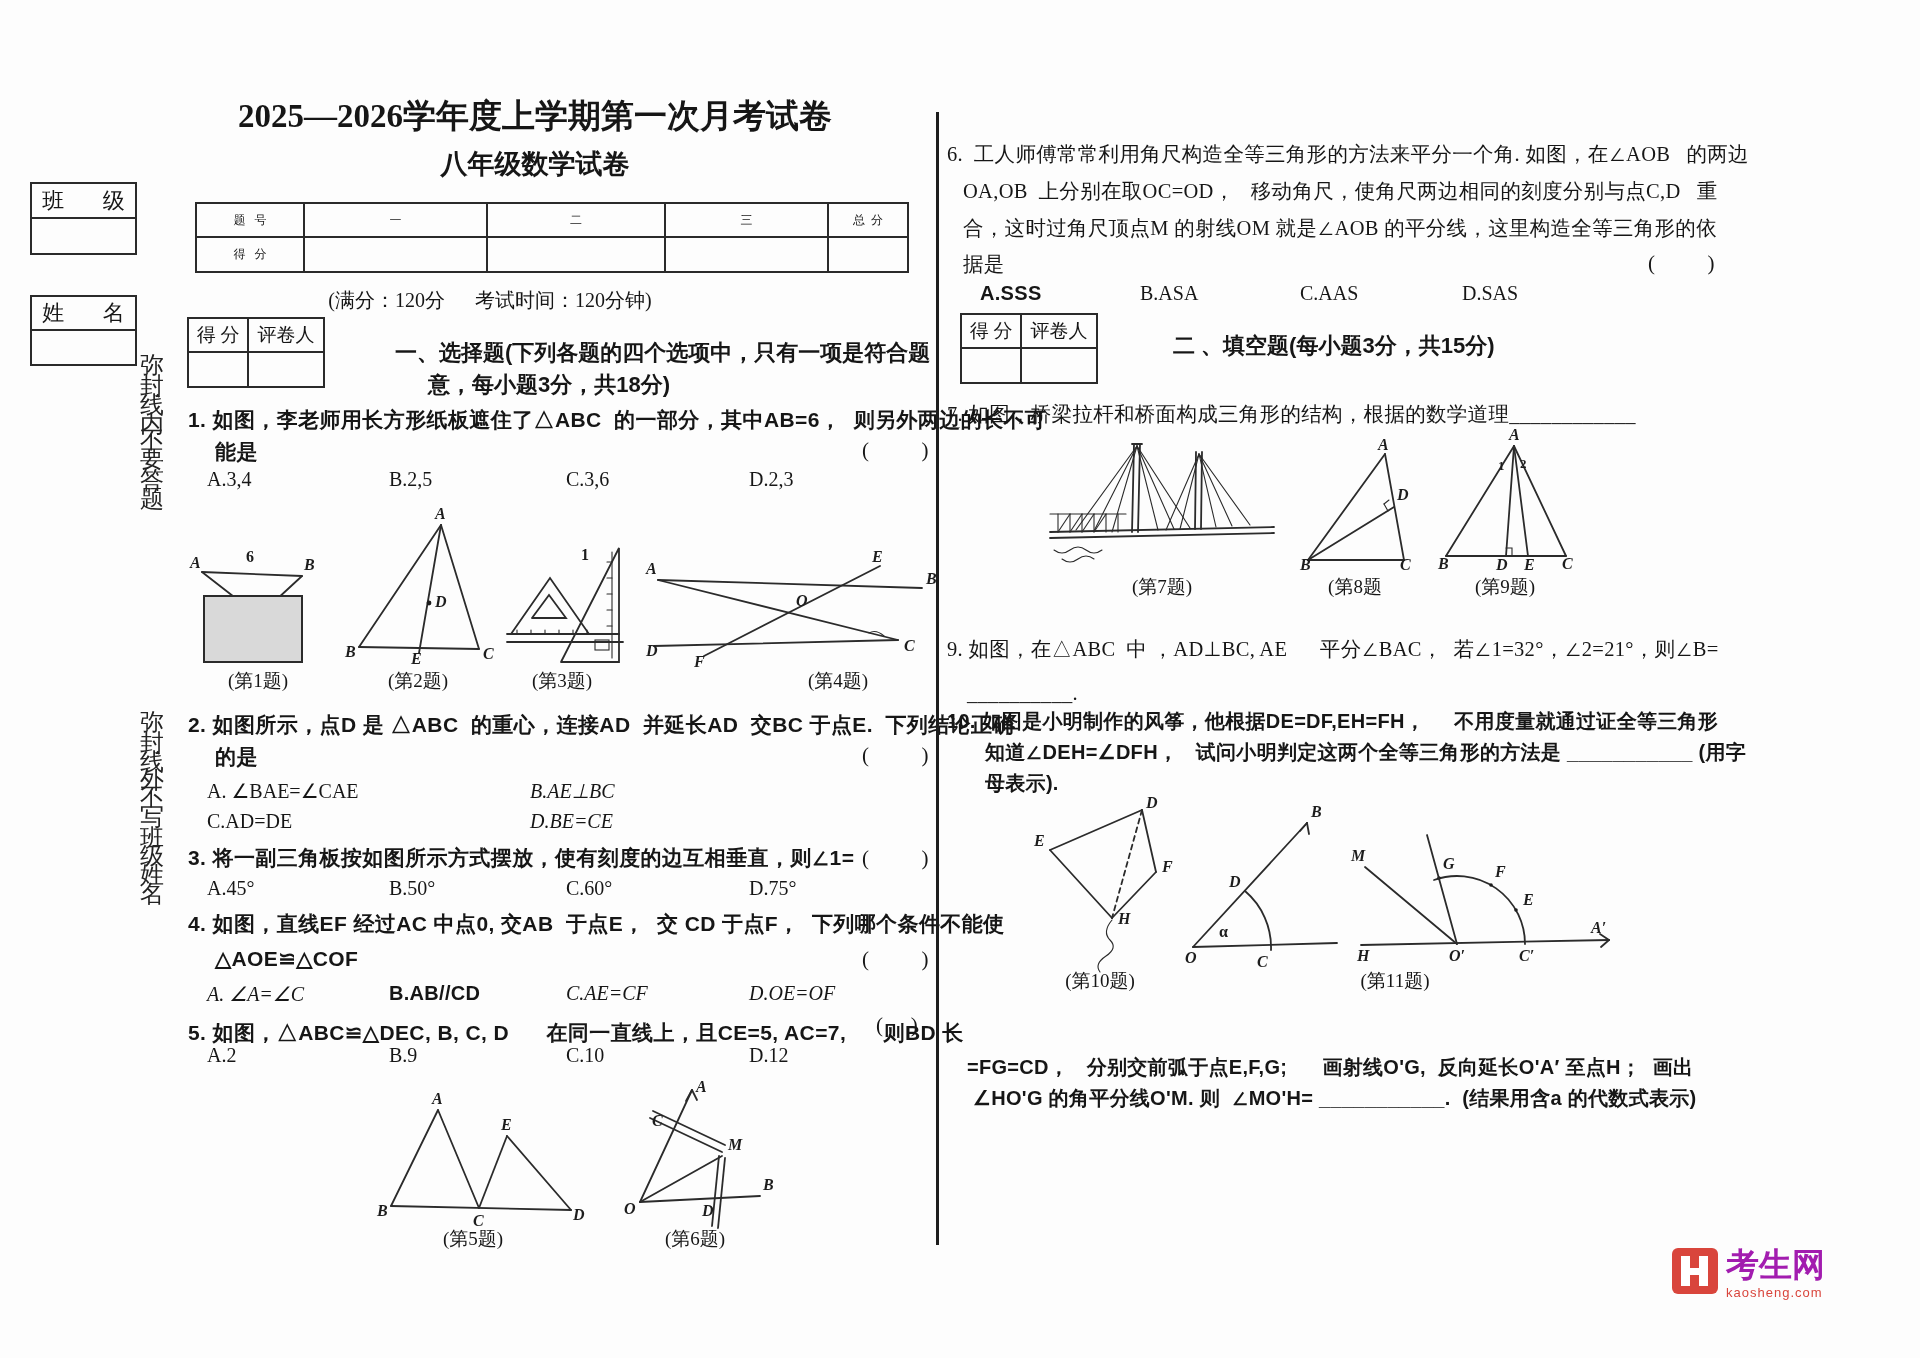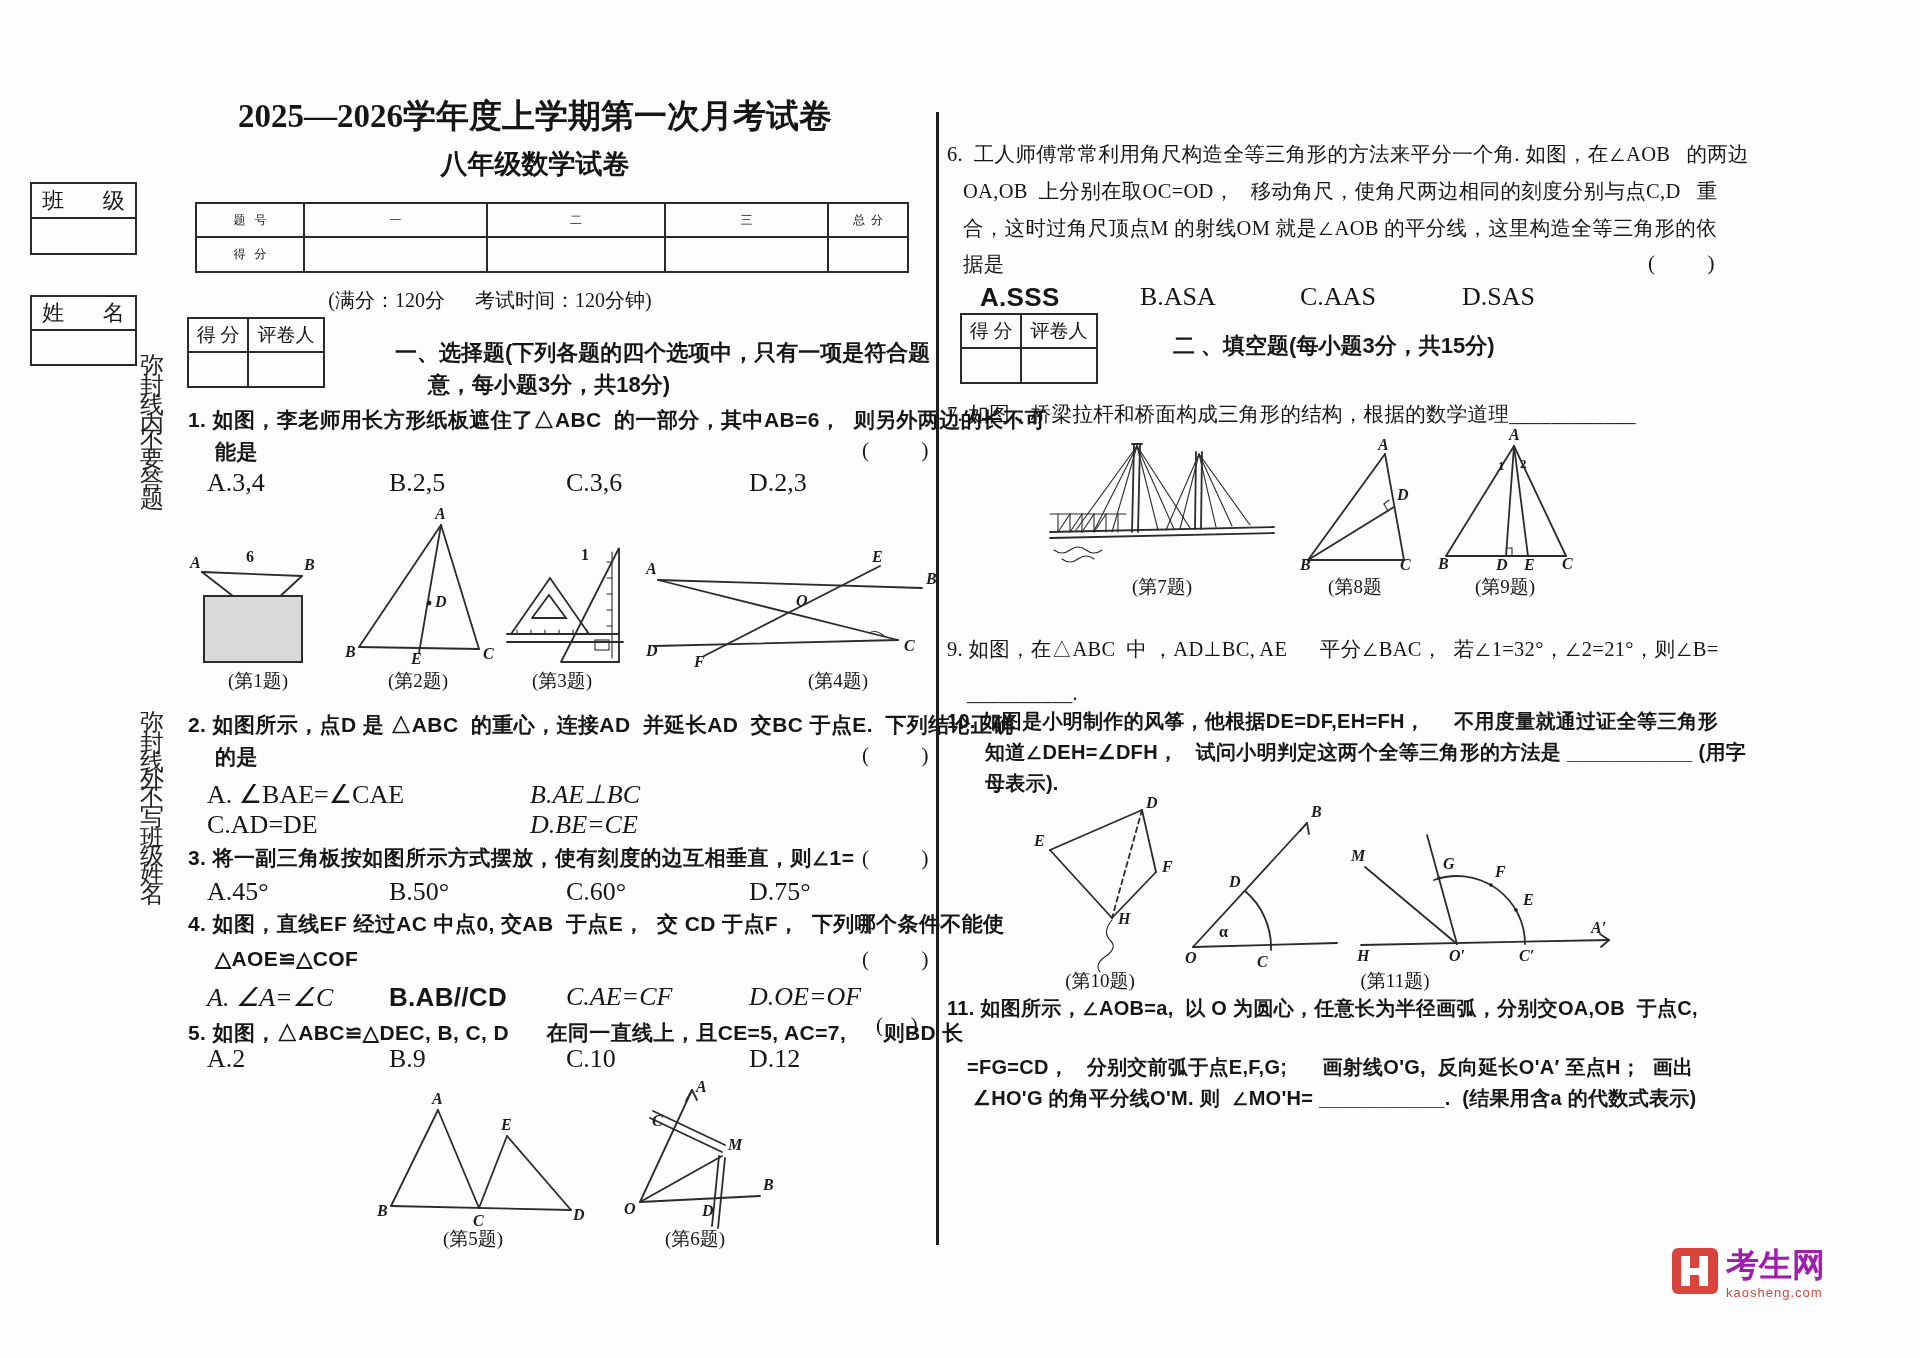--- a/index.html
+++ b/index.html
@@ -2,21 +2,21 @@
 <html><head>
 <meta charset="utf-8">
 <style>
   html,body{margin:0;padding:0;background:#888;}
   .page{position:relative;width:1920px;height:1358px;background:#fdfdfd;
         font-family:"Liberation Serif",serif;color:#161616;overflow:hidden;margin:0 auto;}
   .ln{position:absolute;white-space:pre;line-height:1.15;}
   .qt{font-family:"Liberation Sans",sans-serif;font-weight:600;font-size:21px;letter-spacing:.4px;}
   .qt2{font-family:"Liberation Sans",sans-serif;font-weight:600;font-size:20px;letter-spacing:.3px;}
   .qs{font-size:20.5px;letter-spacing:.3px;}
-  .opt{position:absolute;font-size:26px;white-space:pre;}
+  .opt{position:absolute;font-size:20px;white-space:pre;}
   .it{font-style:italic;}
   .hd{position:absolute;font-family:"Liberation Sans",sans-serif;font-weight:700;font-size:22px;white-space:pre;}
   .title{position:absolute;left:160px;width:750px;text-align:center;font-weight:700;}
   .cap{position:absolute;font-size:19px;text-align:center;white-space:pre;}
   .paren{position:absolute;font-size:21px;letter-spacing:3px;white-space:pre;}
   table.grid{border-collapse:collapse;position:absolute;table-layout:fixed;}
   table.grid td{border:2.2px solid #2a2a2a;text-align:center;font-size:12px;white-space:pre;padding:0;}
   .seal{position:absolute;writing-mode:vertical-rl;text-orientation:upright;
         font-size:24px;letter-spacing:19px;color:#232323;white-space:pre;}
   .divider{position:absolute;background:#1d1d1d;}
@@ -382,21 +382,20 @@
     <text x="338" y="112">E</text>
     <text x="172" y="168">H</text>
     <text x="264" y="168">O′</text>
     <text x="334" y="168">C′</text>
     <text x="406" y="140">A′</text>
   </svg>
 
   <div class="cap" style="left:1045px;top:968px;width:110px;">(第10题)</div>
   <div class="cap" style="left:1340px;top:968px;width:110px;">(第11题)</div>
 
-  <div class="ln qt2" style="left:947px;top:997px;">11. 如图所示，∠AOB=a,  以 O 为圆心，任意长为半径画弧，分别交OA,OB  于点C,</div>
   <div class="ln qt2" style="left:973px;top:1087px;">∠HO'G 的角平分线O'M. 则  ∠MO'H= ___________.  (结果用含a 的代数式表示)</div>
   <div class="ln qt2" style="left:967px;top:1056px;">=FG=CD，   分别交前弧于点E,F,G;      画射线O'G,  反向延长O'A′ 至点H；  画出</div>
 
   <div class="logo">
     <div class="logo-icon">
       <div class="logo-bar" style="left:9px"></div>
       <div class="logo-bar" style="left:27px"></div>
       <div class="logo-bar-h"></div>
     </div>
     <div>

